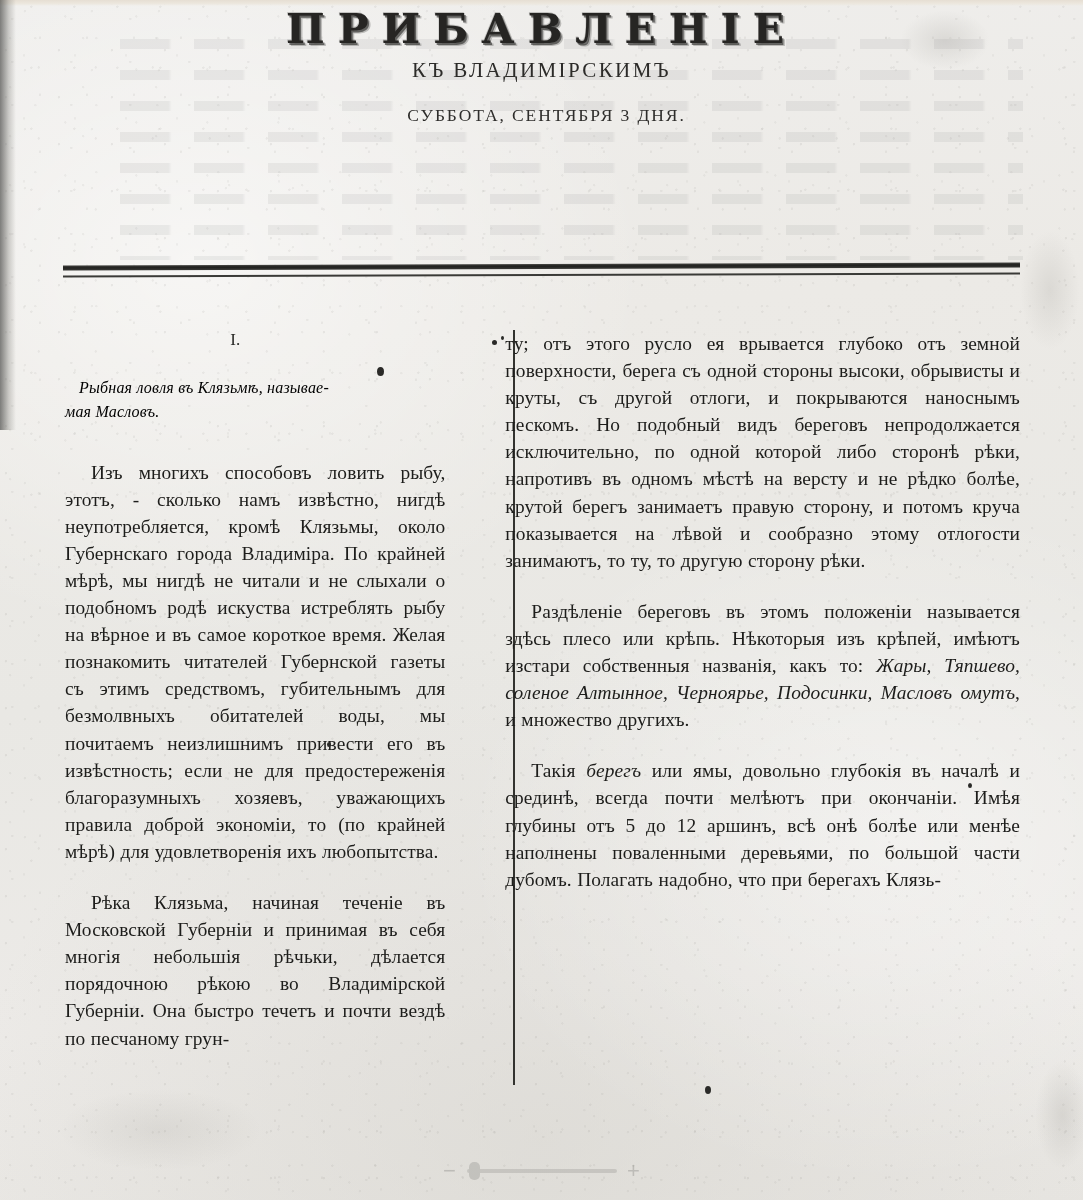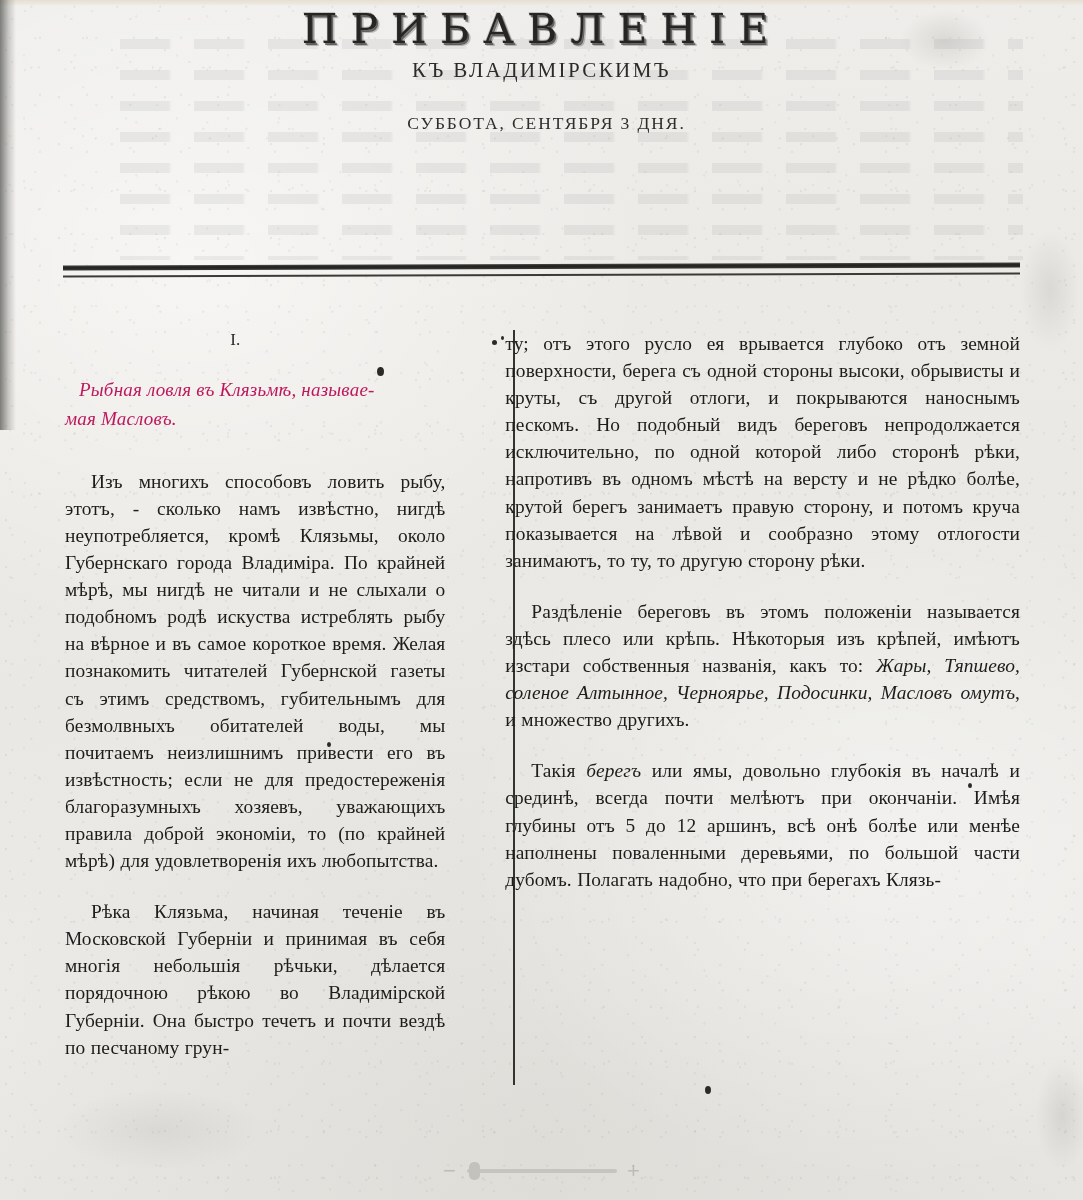--- a/index.html
+++ b/index.html
@@ -84,21 +84,21 @@
 
   
   .masthead {
     position: absolute;
     left: 0; right: 0; top: 0;
     text-align: center;
     color: #20201f;
   }
   .m-title {
     font-family: "DejaVu Serif", serif;
-    font-weight: 400;
+    font-weight: 700;
     font-size: 41px;
     letter-spacing: 13px;
     margin: 8px 12px 0 0;
     padding-left: 12px;
     color: #262523;
     text-shadow:
        1.5px 1.5px 0 rgba(40,40,38,.62),
        3px 2.5px 0 rgba(70,70,66,.30),
       -0.6px -0.6px 0 rgba(110,110,105,.35);
     filter: blur(.35px);
@@ -133,21 +133,21 @@
   .m-number .no {
     font-style: italic;
     font-size: 36px;
     letter-spacing: 0;
     margin-right: 4px;
   }
   .m-date {
     font-family: "Liberation Serif", serif;
     font-size: 17.5px;
     letter-spacing: 1.9px;
-    margin-top: 30px;
+    margin-top: 22px;
     color: #2e2d2b;
     filter: blur(.2px);
     padding-left: 10px;
   }
 
   
   .rule-thick {
     position: absolute;
     left: 63px; right: 63px; top: 264px;
     height: 5px;
@@ -189,24 +189,24 @@
     font-size: 17px;
     text-align: center;
     margin: 0 0 6px 0;
     padding-right: 40px;
     color: #2a2a27;
     filter: blur(.2px);
   }
   .article-title {
     font-family: "Liberation Serif", serif;
     font-style: italic;
-    font-size: 19px;
+    font-size: 16px;
     line-height: 1.52;
     margin: 26px 0 0 0;
-    color: #be185d;
+    color: #000000;
     letter-spacing: .2px;
     filter: blur(.25px);
   }
   .article-title .ind { display: inline-block; width: 14px; }
 
   p.body {
     font-family: "Liberation Serif", serif;
     font-size: 19.4px;
     line-height: 27.1px;
     margin: 0 0 24px 0;

